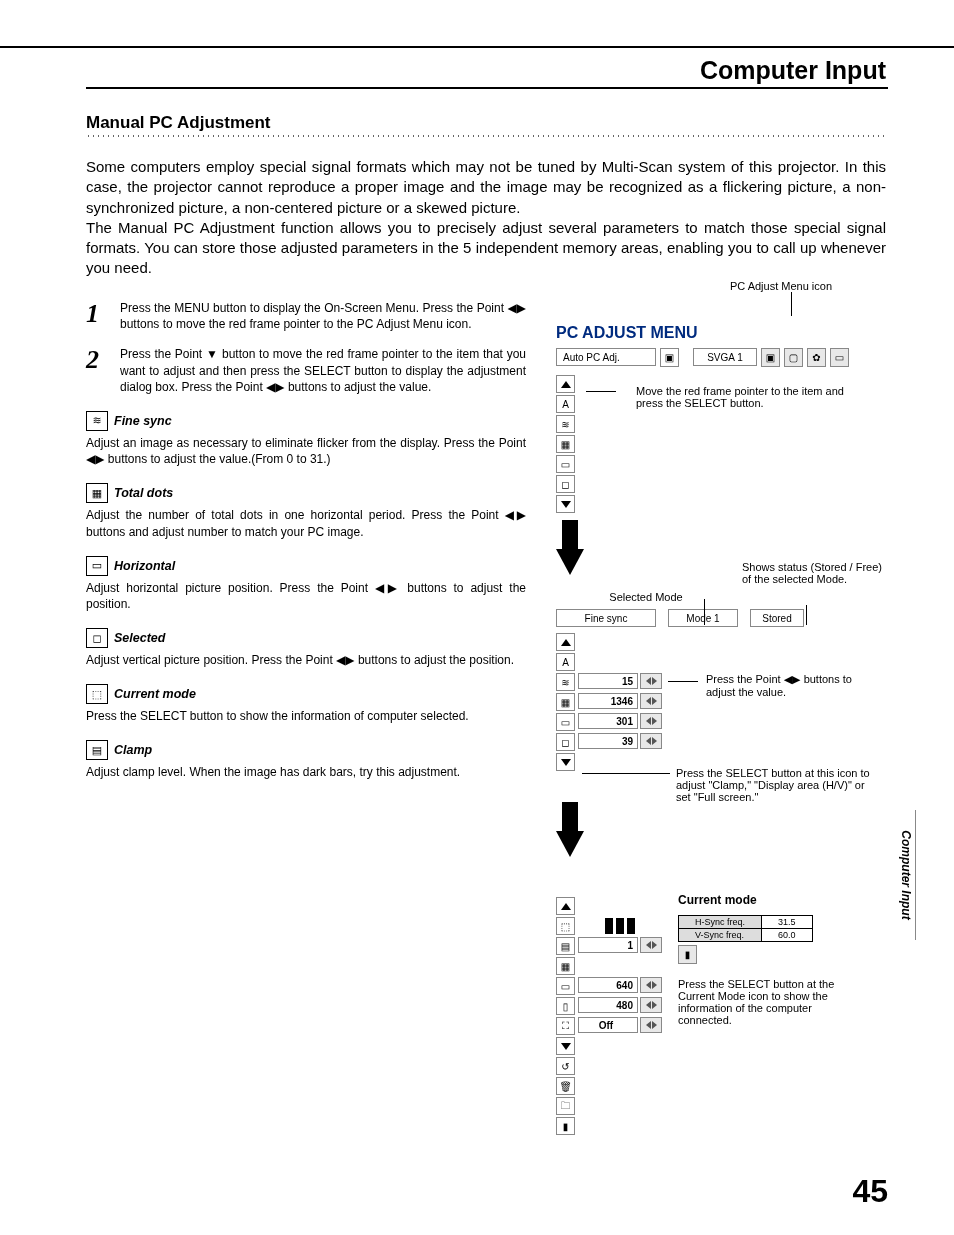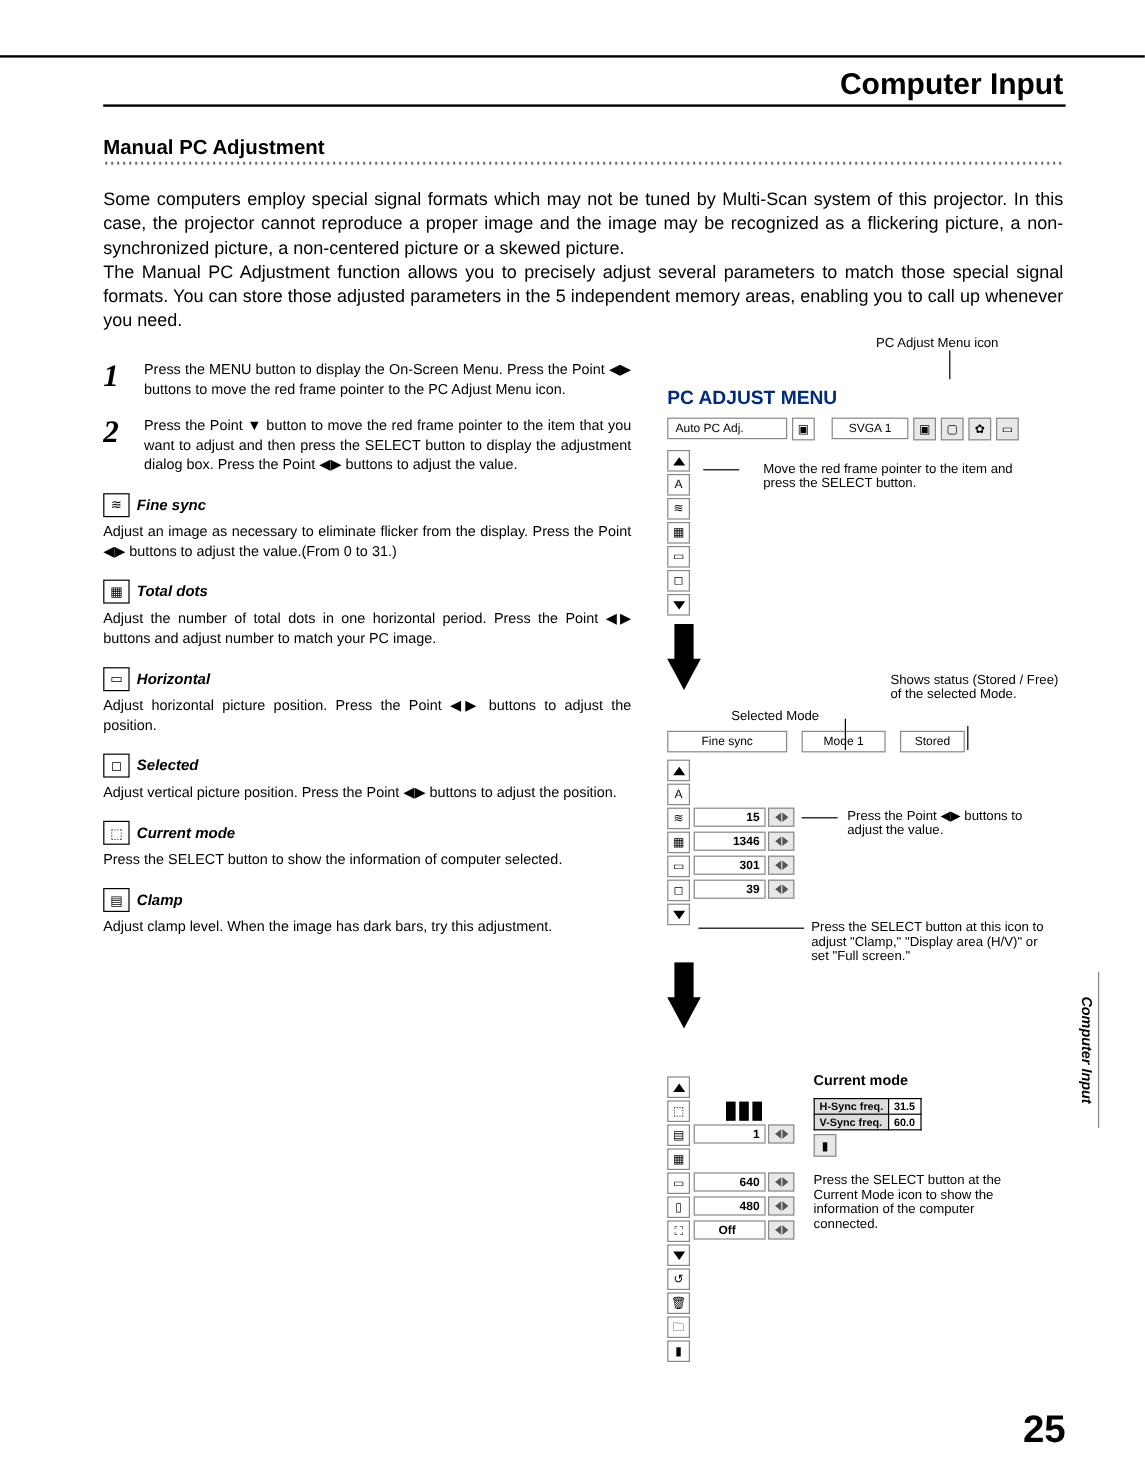--- a/index.html
+++ b/index.html
@@ -82,21 +82,21 @@
   .sub-bar { display:flex; gap:12px; margin-top:4px;}
   .sub-field { background:#fff; border:1px solid #888; height:18px; font-size:10px; display:flex; align-items:center; justify-content:center; padding:0 6px; font-family:Arial;}
   .val-row { display:flex; align-items:flex-start; gap:2px; height:18px; }
   .val-box { width:60px; height:16px; border:1px solid #888; background:#fff; font-size:10px; display:flex; align-items:center; justify-content:flex-end; padding-right:4px; font-family:Arial; font-weight:bold;}
   .spin { width:22px; height:16px; border:1px solid #888; background:#e8e8e8; display:flex; align-items:center; justify-content:center; gap:1px; }
   .spin .mt { width:0;height:0;border-top:4px solid transparent;border-bottom:4px solid transparent; }
   .spin .mtl { border-right:5px solid #555; }
   .spin .mtr { border-left:5px solid #555; }
   .cm-title { font-weight:bold; font-size:12px; margin-bottom:4px; }
   .freq-table { border-collapse:collapse; }
-  .freq-table td { border:1px solid #000; font-size:9px; padding:1px 4px; background:#ddd; font-family:Arial;font-weight:bold;}
+  .freq-table td { border:1px solid #000; font-size:9px; padding:1px 16px; background:#ddd; font-family:Arial;}
   .freq-table td.v { background:#fff; text-align:right; width:24px; }
 
   .side-tab {
     position:absolute; right:38px; top:810px; width:20px; height:130px;
     border-right: 1px solid #888; display:flex; align-items:center; justify-content:center;
   }
   .side-tab span { transform: rotate(90deg); white-space:nowrap; font-style:italic; font-weight:bold; font-size:12px;}
   .page-num { position:absolute; right:66px; bottom:25px; font-size:32px; font-weight:bold; }
 
   .group2 { position:relative; margin-top:6px;}
@@ -358,13 +358,13 @@
         <div class="sq" style="margin-top:3px;">▮</div>
         <div style="margin-top:14px; width:170px;">Press the SELECT button at the Current Mode icon to show the information of the computer connected.</div>
       </div>
     </div>
   </div>
 </div>
 
 <div class="side-tab">
     <span>Computer Input</span>
   </div>
-<div class="page-num">25</div>
+<div class="page-num">45</div>
 
 </body></html>

